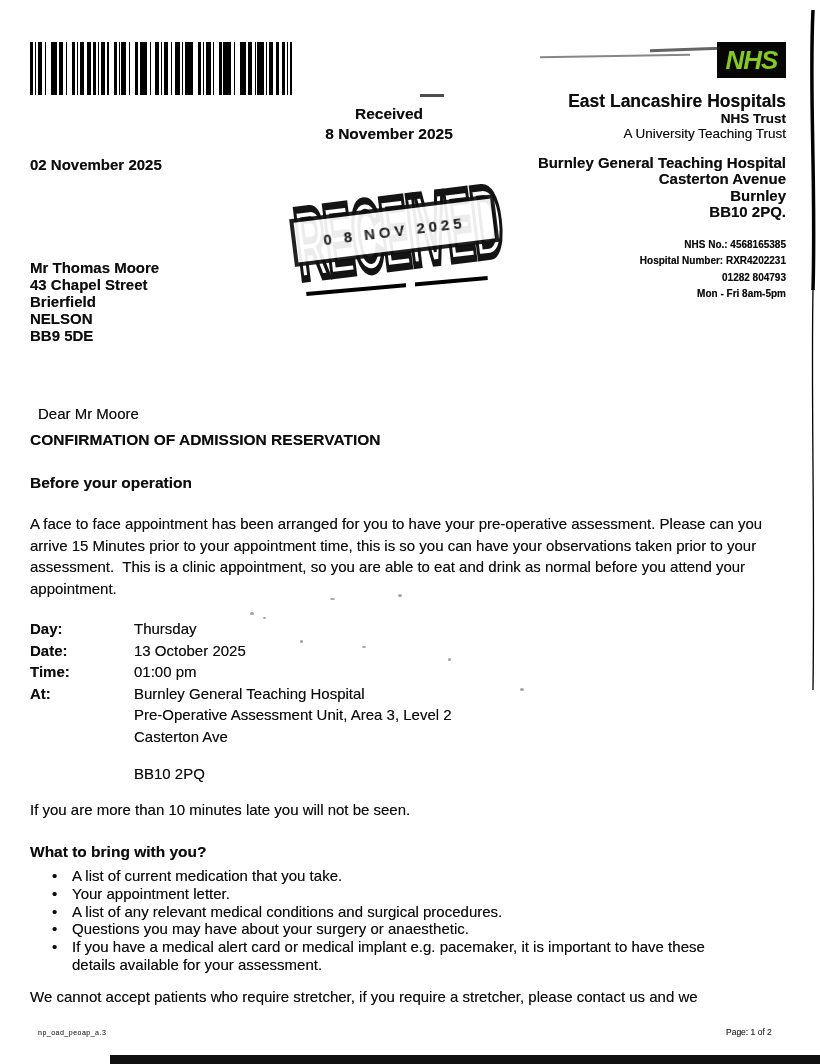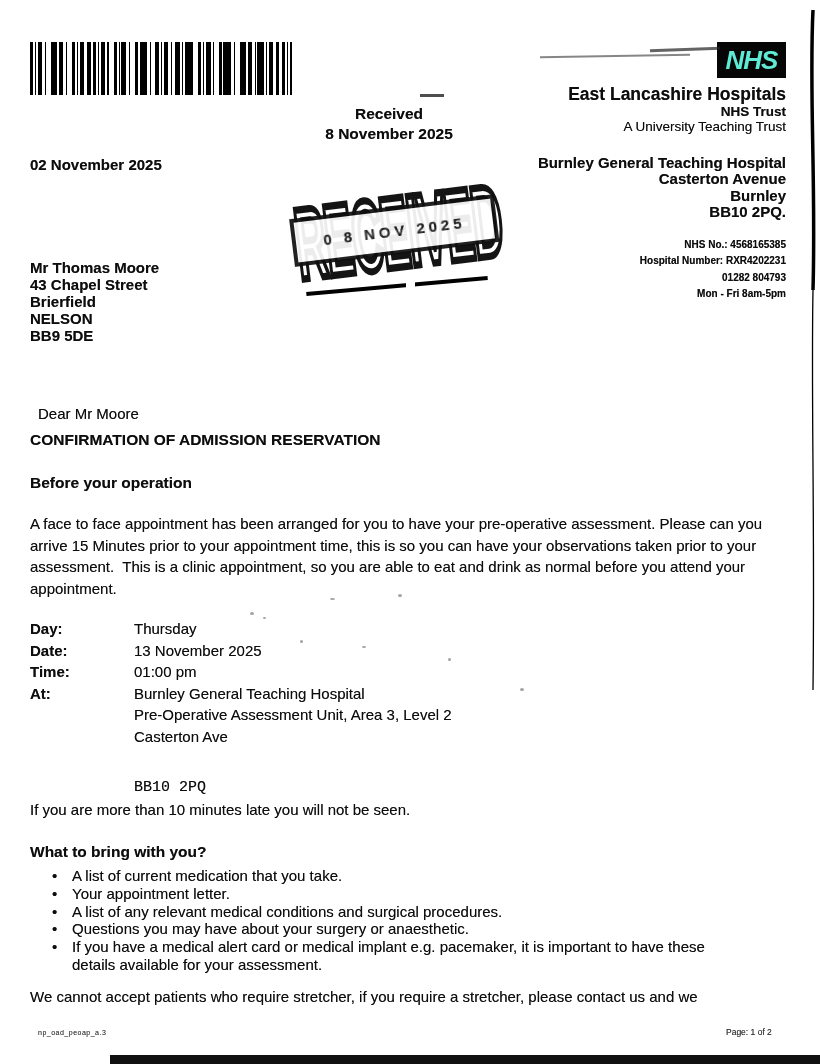--- a/index.html
+++ b/index.html
@@ -8,24 +8,24 @@
         text-shadow:0 0 .45px rgba(0,0,0,.5);}
 
   
   .barcode{position:absolute;left:30px;top:42px;width:262px;height:53px;
     background-image:
       repeating-linear-gradient(90deg,#000 0 3px,rgba(0,0,0,0) 3px 5px,#000 5px 6px,rgba(0,0,0,0) 6px 8px,#000 8px 12px,rgba(0,0,0,0) 12px 15px,#000 15px 16px,rgba(0,0,0,0) 16px 21px),
       repeating-linear-gradient(90deg,rgba(0,0,0,0) 0 9px,#000 9px 11px,rgba(0,0,0,0) 11px 23px,#000 23px 27px,rgba(0,0,0,0) 27px 34px);}
   .recv-note{position:absolute;left:303px;top:104px;width:172px;text-align:center;
     font-weight:700;font-size:15.5px;line-height:20px;}
   .nhs-logo{position:absolute;top:42px;right:34px;width:69px;height:36px;background:#060606;
-    color:#5eead4;font-weight:700;font-style:italic;font-size:26px;line-height:36px;text-align:center;
+    color:#84cc16;font-weight:700;font-style:italic;font-size:26px;line-height:36px;text-align:center;
     letter-spacing:-1px;text-shadow:none;}
   .trust{position:absolute;top:84px;right:34px;text-align:right;}
-  .trust-name{font-weight:700;font-size:17.5px;line-height:20px;}
+  .trust-name{font-weight:700;font-size:17.5px;line-height:20px;margin-top:7px;}
   .trust-type{font-weight:700;font-size:13.5px;line-height:15px;}
   .trust-sub{font-size:13.5px;line-height:15px;}
   .letter-date{position:absolute;left:30px;top:156px;font-weight:700;font-size:15px;}
   .hosp-addr{position:absolute;top:155px;right:34px;text-align:right;font-weight:700;
     font-size:15px;line-height:16.3px;}
   .contact{position:absolute;top:237px;right:34px;text-align:right;font-weight:700;
     font-size:10px;line-height:16.3px;}
   .recipient{position:absolute;left:30px;top:259px;font-weight:700;font-size:15px;line-height:17px;}
 
   
@@ -42,21 +42,21 @@
 
   
   .salutation{position:absolute;left:38px;top:405px;font-size:15px;}
   .subject{position:absolute;left:30px;top:431px;font-weight:700;font-size:15.5px;}
   .sec-head{position:absolute;left:30px;top:474px;font-weight:700;font-size:15.5px;}
   .intro{position:absolute;left:30px;top:513px;width:766px;font-size:15px;line-height:21.5px;white-space:pre-wrap;}
   .apt{position:absolute;left:30px;top:618px;font-size:15px;line-height:21.5px;}
   .apt-row{display:flex;}
   .apt-label{width:104px;font-weight:700;}
   .apt-extra{margin-left:104px;}
-  .apt-extra.gap{margin-top:30px;font-family:Liberation Mono, monospace;}
+  .apt-extra.gap{margin-top:16px;}
   .late{position:absolute;left:30px;top:801px;font-size:15px;}
   .bring-head{position:absolute;left:30px;top:843px;font-weight:700;font-size:15.5px;}
   .bring{position:absolute;left:48px;top:867px;width:700px;font-size:15px;line-height:17.8px;
     margin:0;padding:0;list-style:none;}
   .bring li{position:relative;padding-left:24px;}
   .bring li::before{content:"•";position:absolute;left:4px;}
   .closing{position:absolute;left:30px;top:988px;width:790px;font-size:15px;white-space:nowrap;}
 
   
   .doc-ref{position:absolute;left:38px;top:1029px;font-size:7px;color:#444;
@@ -123,21 +123,21 @@
   <div class="sec-head">Before your operation</div>
   <div class="intro">A face to face appointment has been arranged for you to have your pre-operative assessment. Please can you arrive 15 Minutes prior to your appointment time, this is so you can have your observations taken prior to your assessment.  This is a clinic appointment, so you are able to eat and drink as normal before you attend your appointment.</div>
 
   <div class="apt">
     <div class="apt-row">
       <span class="apt-label">Day:</span>
       <span class="apt-value">Thursday</span>
     </div>
     <div class="apt-row">
       <span class="apt-label">Date:</span>
-      <span class="apt-value">13 November 2025</span>
+      <span class="apt-value">13 October 2025</span>
     </div>
     <div class="apt-row">
       <span class="apt-label">Time:</span>
       <span class="apt-value">01:00 pm</span>
     </div>
     <div class="apt-row">
       <span class="apt-label">At:</span>
       <span class="apt-value">Burnley General Teaching Hospital</span>
     </div>
     <div class="apt-extra">Pre-Operative Assessment Unit, Area 3, Level 2</div>

